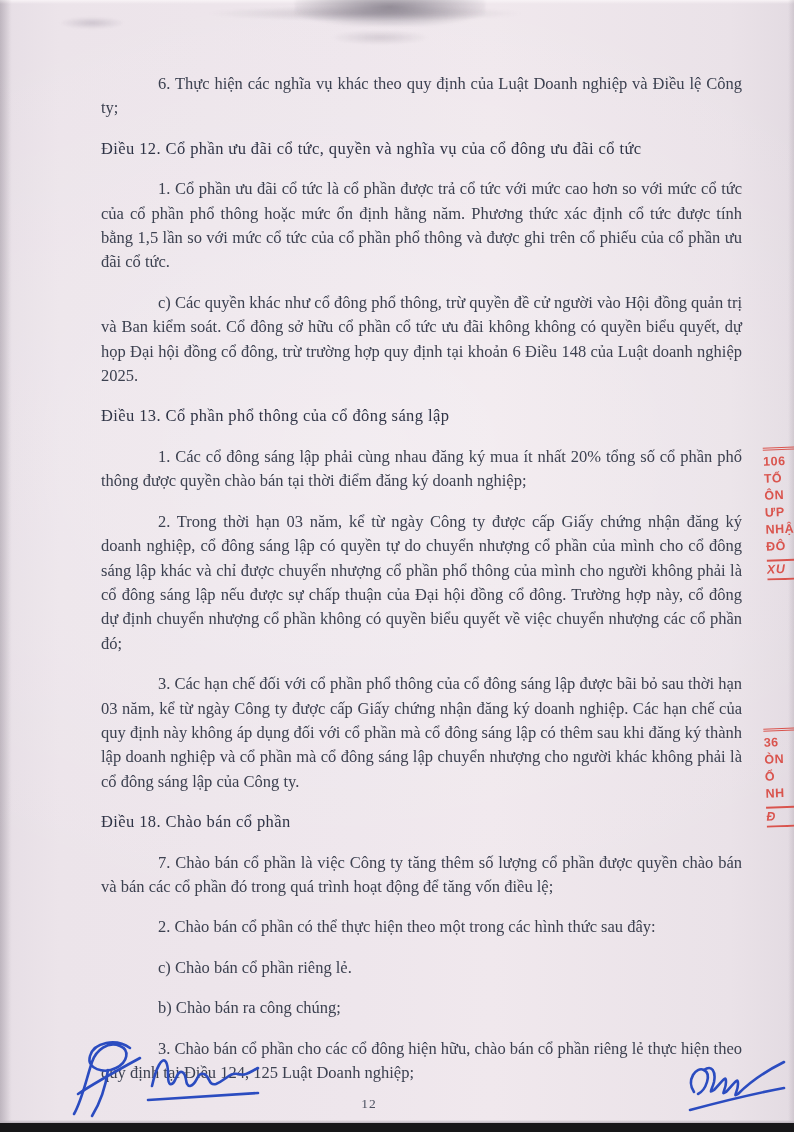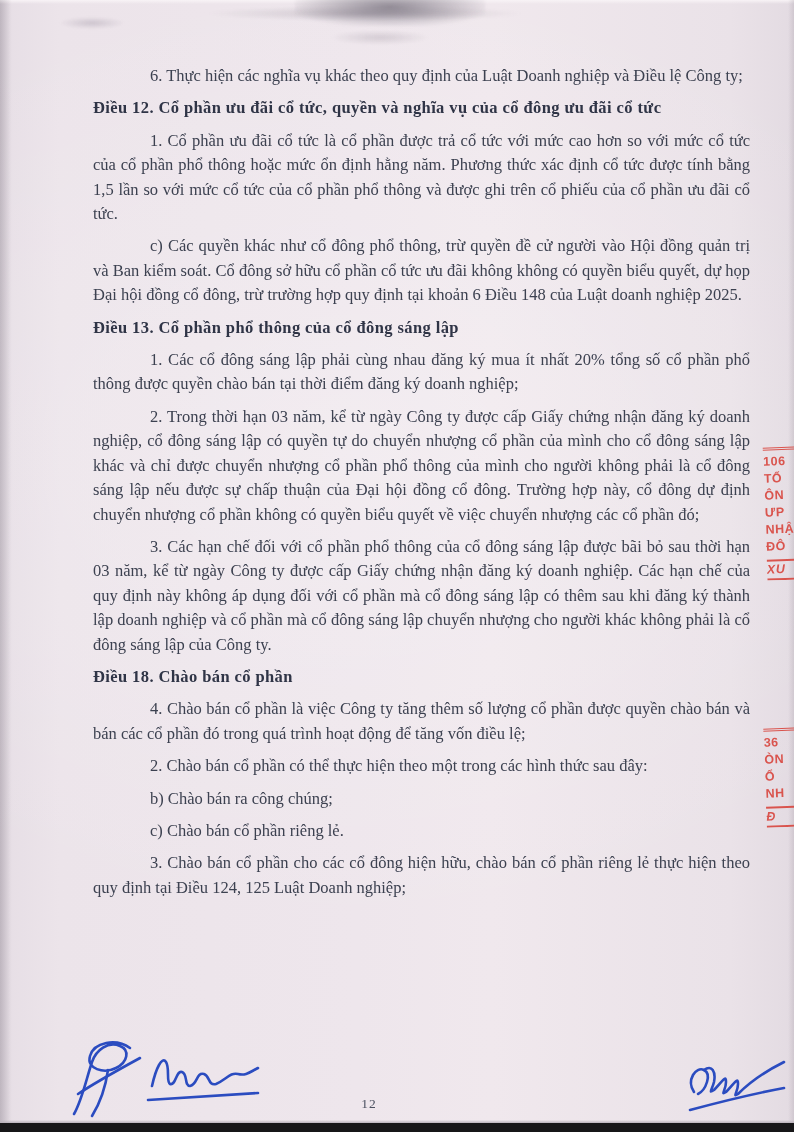--- a/index.html
+++ b/index.html
@@ -26,23 +26,23 @@
   .smudge-dots{left:330px;top:30px;width:100px;height:15px;
     background:radial-gradient(ellipse, rgba(120,110,125,.22), transparent 70%);filter:blur(1px);}
   .faint-mark{left:60px;top:17px;width:64px;height:12px;
     background:radial-gradient(ellipse, rgba(140,130,148,.32), transparent 72%);filter:blur(1px);}
 
   .doc-body{
     position:absolute;left:85px;top:56px;width:673px;
     font-size:16.5px;line-height:24.4px;color:#3c4150;
     text-align:justify;
   }
-  .doc-body p{margin:8px;}
+  .doc-body p{margin:16px;}
   .doc-body p.para{text-indent:57px;}
-  .doc-body p.heading{font-weight:bold;color:#2f3446;letter-spacing:.4px;text-indent:0;}
+  .doc-body p.heading{font-weight:normal;color:#2f3446;letter-spacing:.4px;text-indent:0;}
 
   .page-number{position:absolute;left:0;top:1096px;width:738px;text-align:center;
     font-size:13.5px;color:#4c5160;letter-spacing:1px;}
 
   .stamp{
     position:absolute;right:-9px;width:38px;overflow:hidden;
     font-family:"Liberation Sans","DejaVu Sans",sans-serif;
     font-weight:bold;font-size:12.5px;line-height:17px;letter-spacing:.5px;
     color:#d8423a;transform:rotate(-2deg);opacity:.88;
     border-top:3px double #d8423a;padding-top:3px;
@@ -76,24 +76,24 @@
   <div class="doc-body">
       <p class="para">6. Thực hiện các nghĩa vụ khác theo quy định của Luật Doanh nghiệp và Điều lệ Công ty;</p>
       <p class="heading">Điều 12. Cổ phần ưu đãi cổ tức, quyền và nghĩa vụ của cổ đông ưu đãi cổ tức</p>
       <p class="para">1. Cổ phần ưu đãi cổ tức là cổ phần được trả cổ tức với mức cao hơn so với mức cổ tức của cổ phần phổ thông hoặc mức ổn định hằng năm. Phương thức xác định cổ tức được tính bằng 1,5 lần so với mức cổ tức của cổ phần phổ thông và được ghi trên cổ phiếu của cổ phần ưu đãi cổ tức.</p>
       <p class="para">c) Các quyền khác như cổ đông phổ thông, trừ quyền đề cử người vào Hội đồng quản trị và Ban kiểm soát. Cổ đông sở hữu cổ phần cổ tức ưu đãi không không có quyền biểu quyết, dự họp Đại hội đồng cổ đông, trừ trường hợp quy định tại khoản 6 Điều 148 của Luật doanh nghiệp 2025.</p>
       <p class="heading">Điều 13. Cổ phần phổ thông của cổ đông sáng lập</p>
       <p class="para">1. Các cổ đông sáng lập phải cùng nhau đăng ký mua ít nhất 20% tổng số cổ phần phổ thông được quyền chào bán tại thời điểm đăng ký doanh nghiệp;</p>
       <p class="para">2. Trong thời hạn 03 năm, kể từ ngày Công ty được cấp Giấy chứng nhận đăng ký doanh nghiệp, cổ đông sáng lập có quyền tự do chuyển nhượng cổ phần của mình cho cổ đông sáng lập khác và chỉ được chuyển nhượng cổ phần phổ thông của mình cho người không phải là cổ đông sáng lập nếu được sự chấp thuận của Đại hội đồng cổ đông. Trường hợp này, cổ đông dự định chuyển nhượng cổ phần không có quyền biểu quyết về việc chuyển nhượng các cổ phần đó;</p>
       <p class="para">3. Các hạn chế đối với cổ phần phổ thông của cổ đông sáng lập được bãi bỏ sau thời hạn 03 năm, kể từ ngày Công ty được cấp Giấy chứng nhận đăng ký doanh nghiệp. Các hạn chế của quy định này không áp dụng đối với cổ phần mà cổ đông sáng lập có thêm sau khi đăng ký thành lập doanh nghiệp và cổ phần mà cổ đông sáng lập chuyển nhượng cho người khác không phải là cổ đông sáng lập của Công ty.</p>
       <p class="heading">Điều 18. Chào bán cổ phần</p>
-      <p class="para">4. Chào bán cổ phần là việc Công ty tăng thêm số lượng cổ phần được quyền chào bán và bán các cổ phần đó trong quá trình hoạt động để tăng vốn điều lệ;</p>
+      <p class="para">7. Chào bán cổ phần là việc Công ty tăng thêm số lượng cổ phần được quyền chào bán và bán các cổ phần đó trong quá trình hoạt động để tăng vốn điều lệ;</p>
       <p class="para">2. Chào bán cổ phần có thể thực hiện theo một trong các hình thức sau đây:</p>
+      <p class="para">c) Chào bán cổ phần riêng lẻ.</p>
       <p class="para">b) Chào bán ra công chúng;</p>
-      <p class="para">c) Chào bán cổ phần riêng lẻ.</p>
       <p class="para">3. Chào bán cổ phần cho các cổ đông hiện hữu, chào bán cổ phần riêng lẻ thực hiện theo quy định tại Điều 124, 125 Luật Doanh nghiệp;</p>
     </div>
 
   <div class="stamp stamp-upper">
       <div>106</div>
       <div>TỔ</div>
       <div>ÔN</div>
       <div>ƯP</div>
       <div>NHẬ</div>
       <div>ĐÔ</div>

